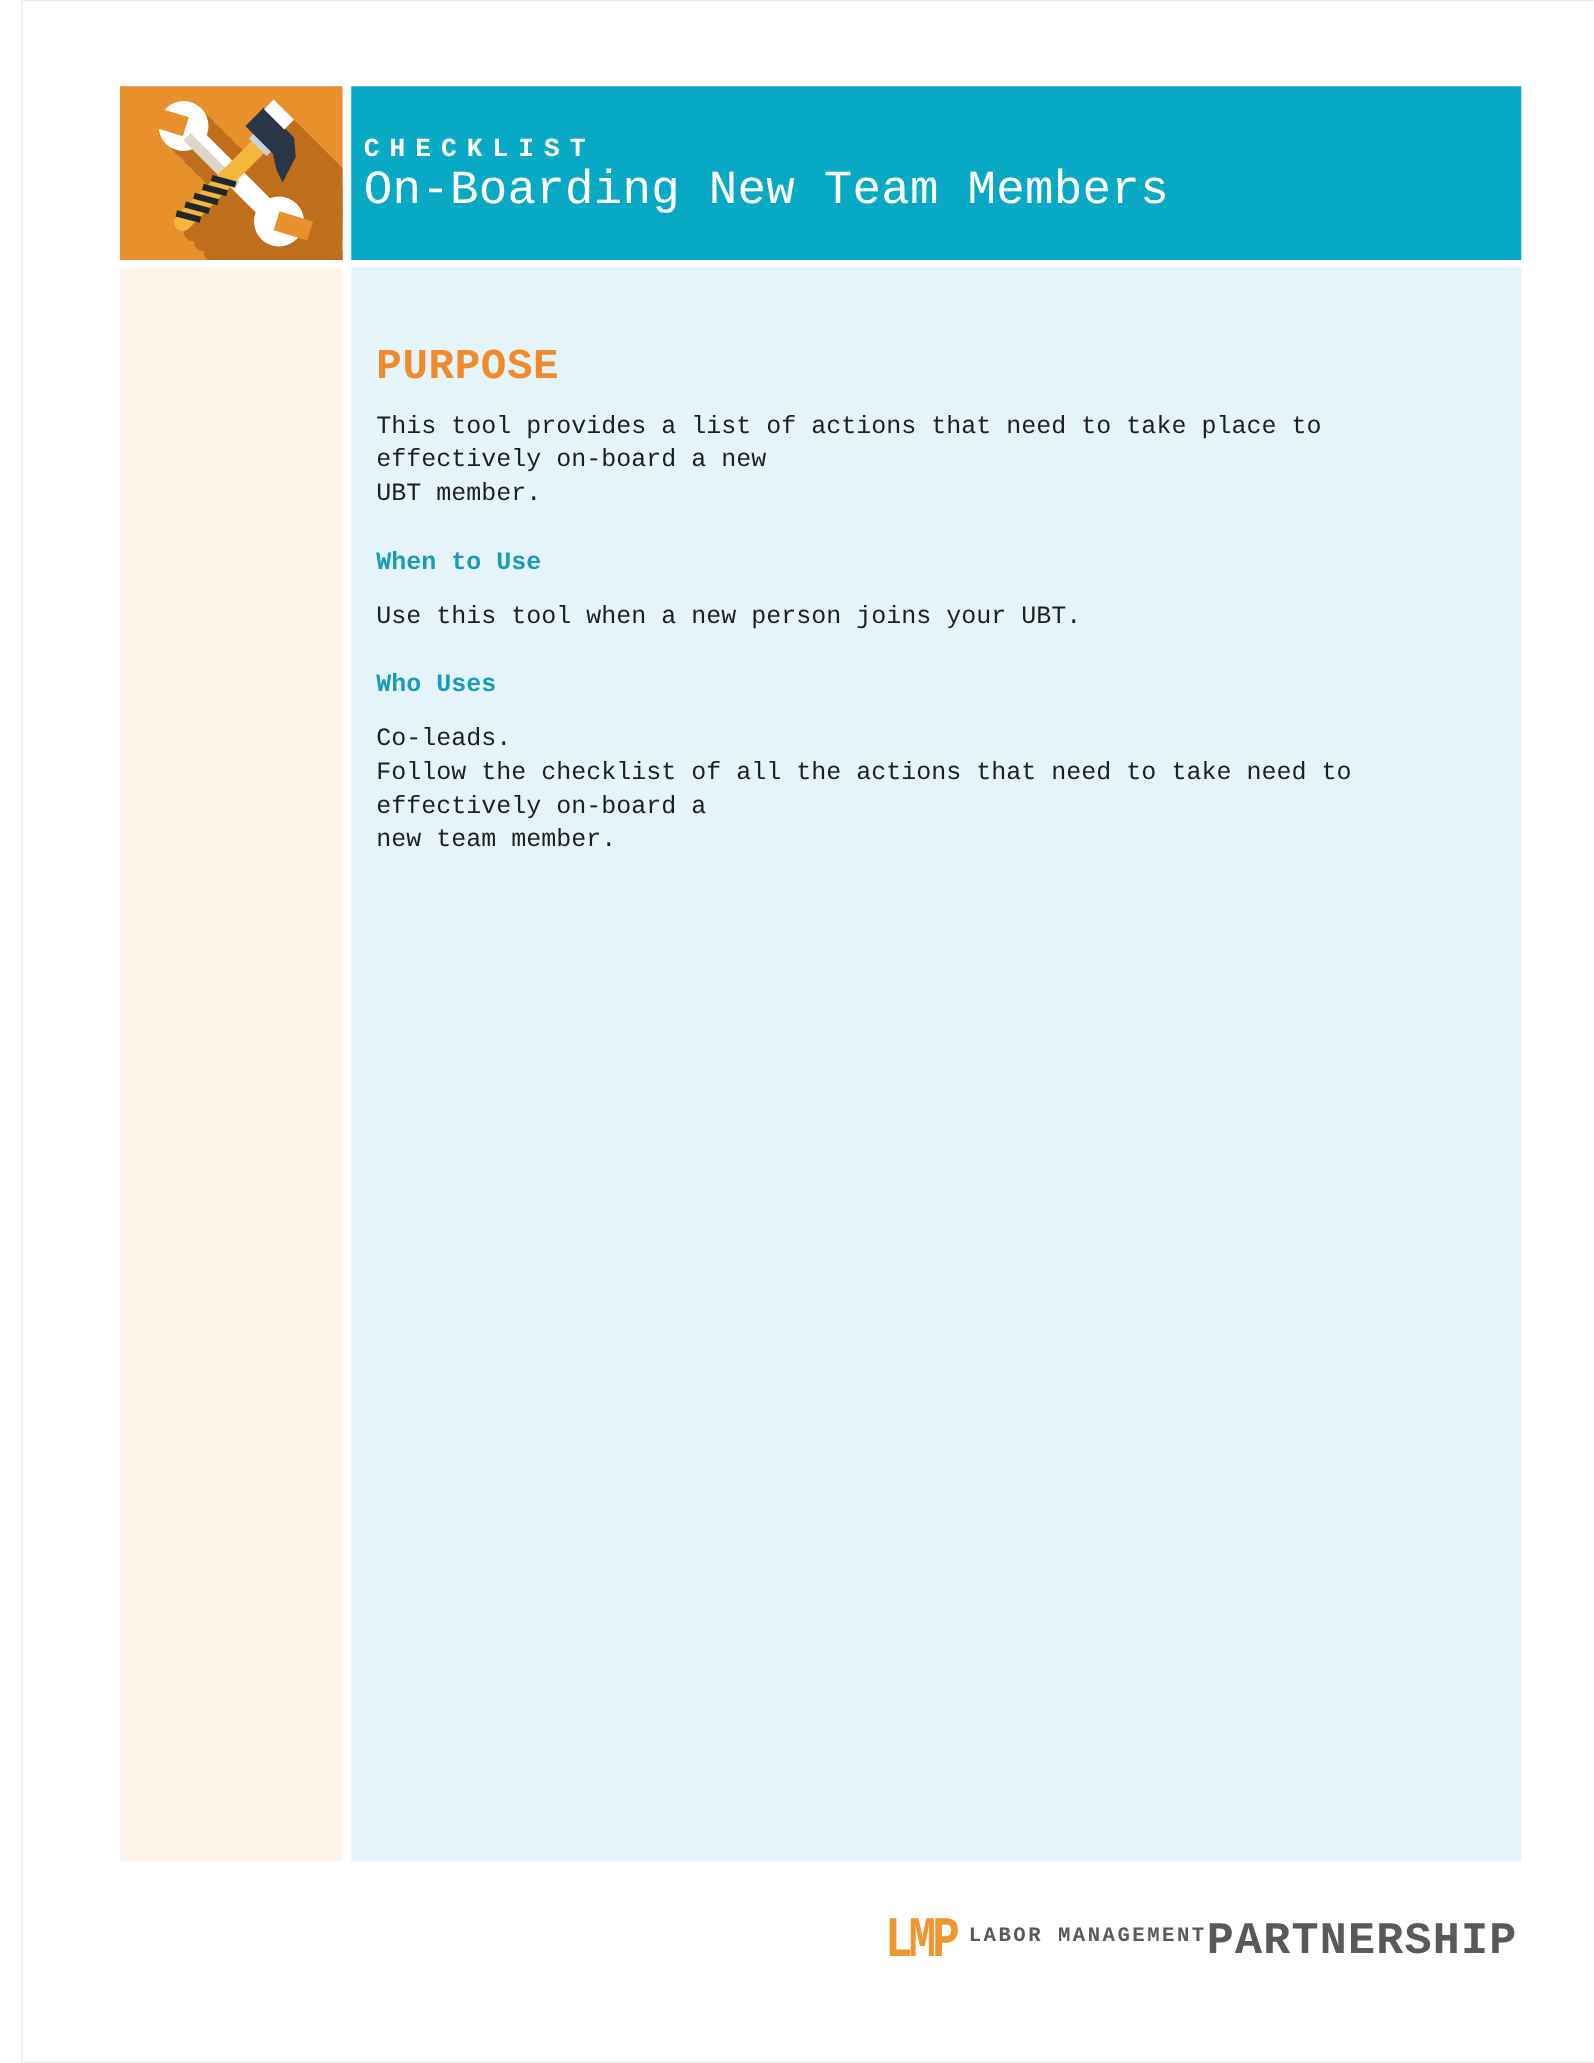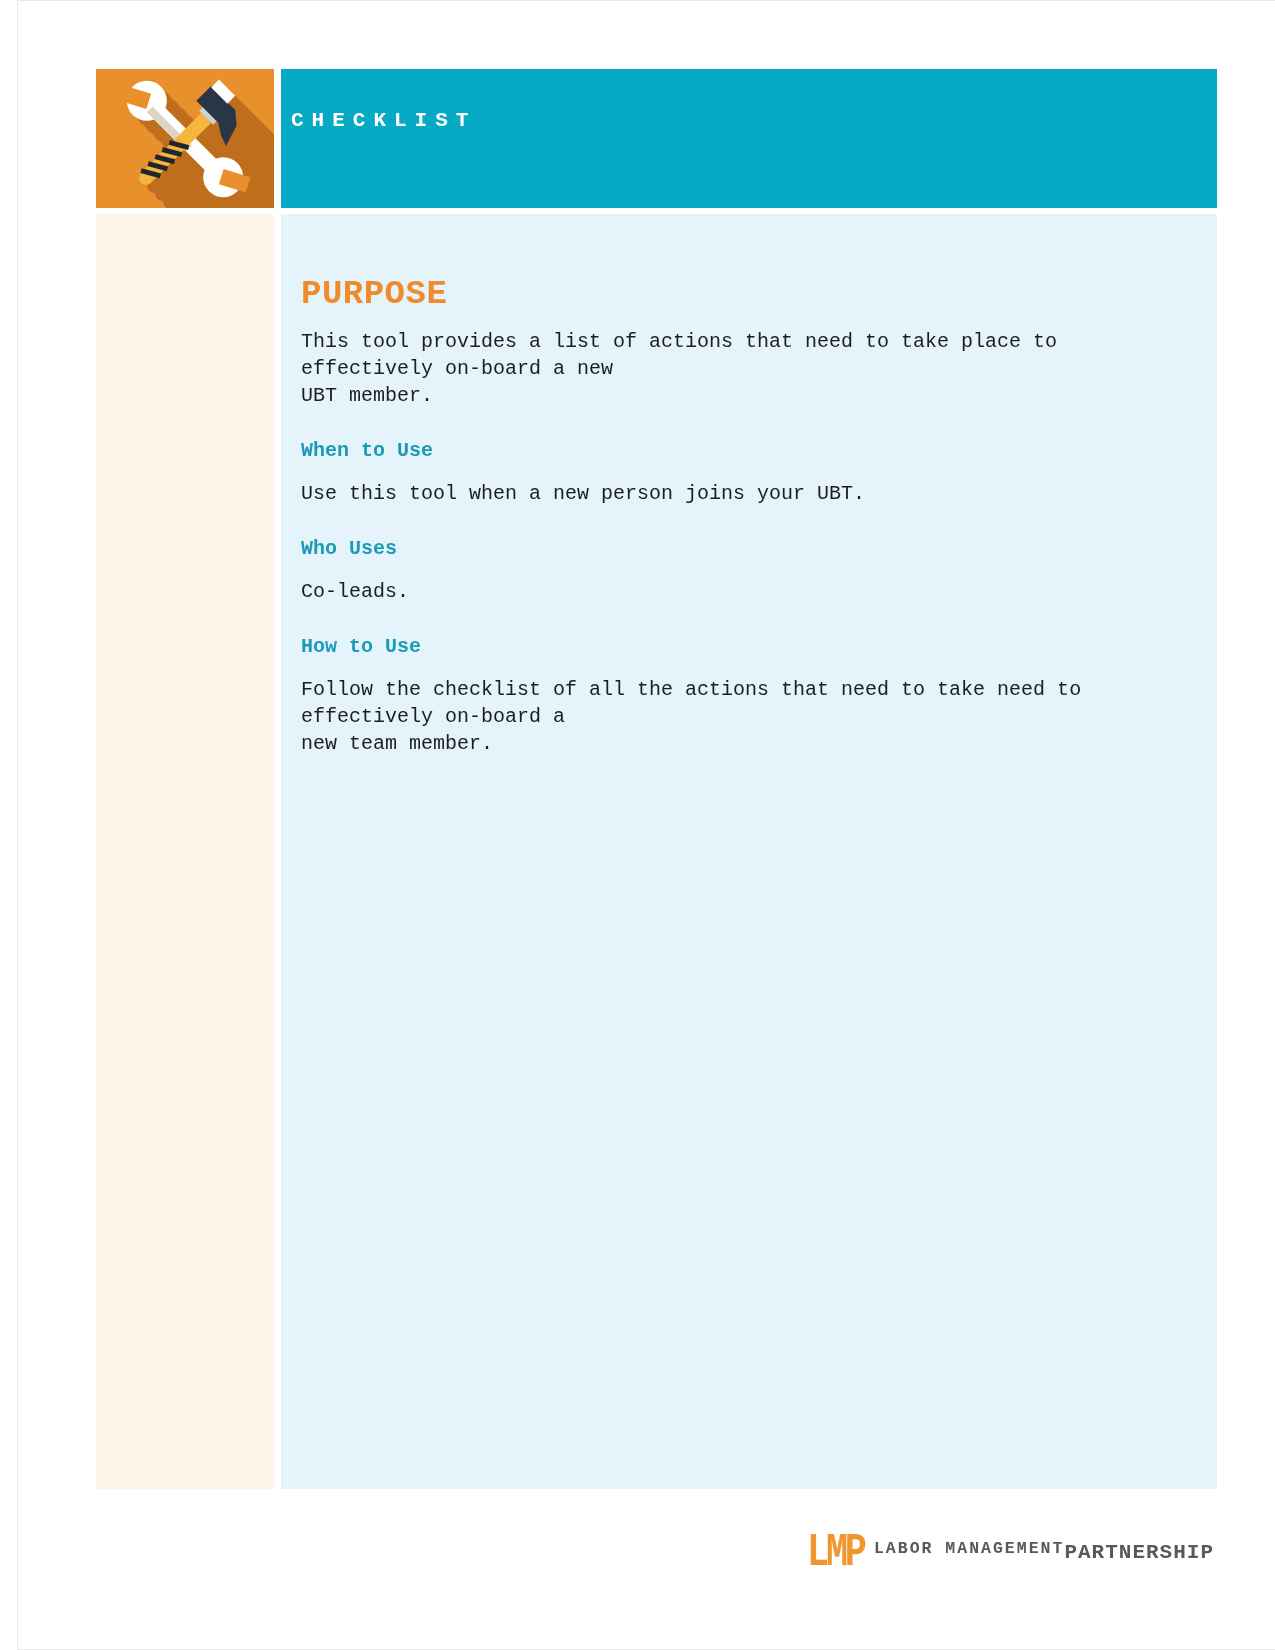--- a/index.html
+++ b/index.html
@@ -115,21 +115,21 @@
     color: #58595B;
   }
   .logo .org .line1 {
     font-size: 16.5px;
     font-weight: bold;
     letter-spacing: 2px;
     line-height: 18px;
     white-space: nowrap;
   }
   .logo .org .line2 {
-    font-size: 21px;
+    font-size: 36px;
     font-weight: bold;
     letter-spacing: 1px;
     line-height: 26px;
     white-space: nowrap;
   }
 </style>
 </head>
 <body>
 
 <div class="page">
@@ -179,36 +179,36 @@
       <use href="#tools" x="24" y="24" filter="url(#flatshadow)"></use>
       <use href="#tools" x="16" y="16" filter="url(#flatshadow)"></use>
       <use href="#tools" x="8" y="8" filter="url(#flatshadow)"></use>
 
       <use href="#tools"></use>
     </svg>
   </div>
 
   <header class="banner">
     <div class="kicker">CHECKLIST</div>
+    <h1 class="title">On-Boarding New Team Members</h1>
   </header>
 
   <aside class="side-strip"></aside>
 
   <main class="content">
     <h2 class="purpose">PURPOSE</h2>
     <p class="body-text">This tool provides a list of actions that need to take place to effectively on-board a new
 UBT member.</p>
 
     <h3 class="subhead">When to Use</h3>
     <p class="body-text">Use this tool when a new person joins your UBT.</p>
 
     <h3 class="subhead">Who Uses</h3>
     <p class="body-text">Co-leads.</p>
 
-    <h3 class="subhead">How to Use</h3>
     <p class="body-text">Follow the checklist of all the actions that need to take need to effectively on-board a
 new team member.</p>
   </main>
 
   <footer class="logo">
     <span class="monogram">LMP</span>
     <span class="org">
       <span class="line1">LABOR MANAGEMENT</span>
       <span class="line2">PARTNERSHIP</span>
     </span>

